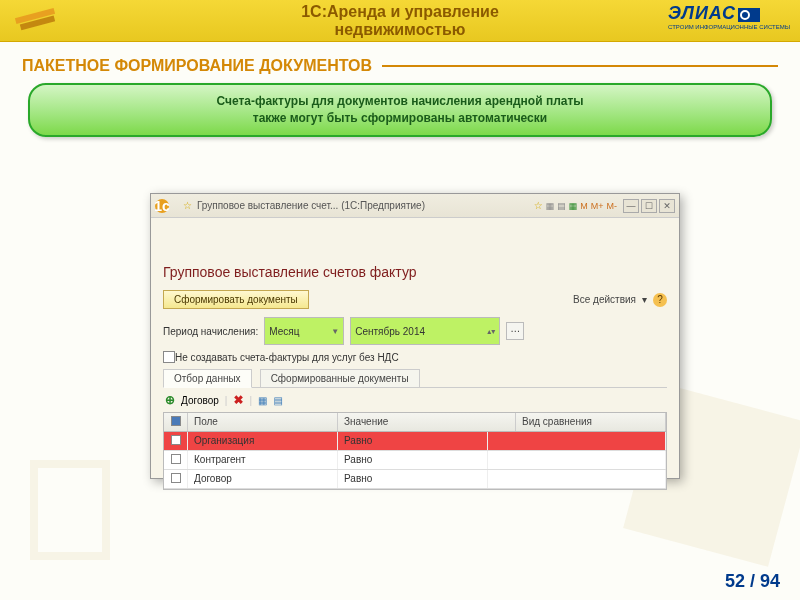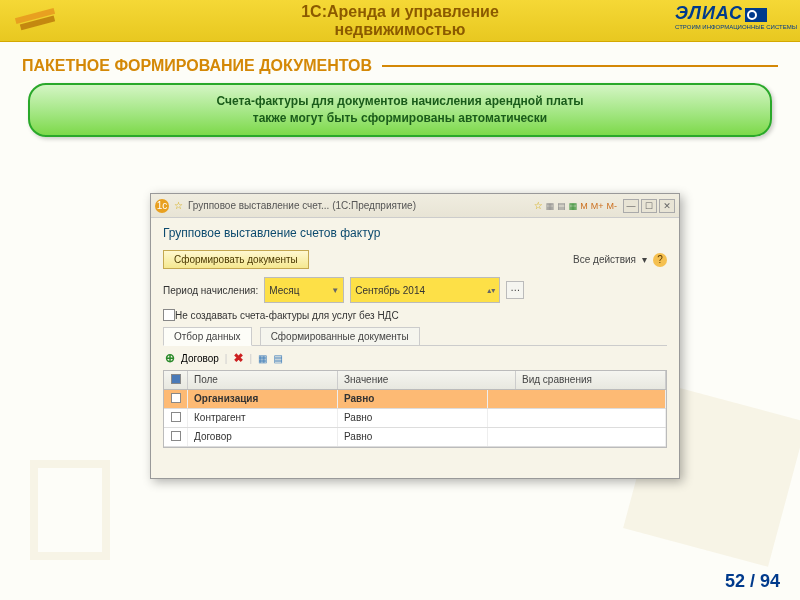--- a/index.html
+++ b/index.html
@@ -1,71 +1,71 @@
 <!DOCTYPE html>
 <html><head>
   <meta charset="utf-8">
   <style>
     * { margin: 0; padding: 0; box-sizing: border-box; }
     body { font-family: Arial, sans-serif; width: 800px; height: 600px; background: #fdfdf8; overflow: hidden; position: relative; }
     
     .top-banner { background: linear-gradient(#f5d836, #e8c820); height: 42px; display: flex; align-items: center; justify-content: center; position: relative; border-bottom: 1px solid #d4a800; }
     .banner-logo-left { position: absolute; left: 10px; top: 5px; width: 60px; height: 30px; }
     .banner-title { color: #8b5a00; font-size: 16px; font-weight: bold; text-align: center; line-height: 1.1; }
-    .banner-logo-right { position: absolute; right: 3px; top: 3px; text-align: left; }
+    .banner-logo-right { position: absolute; right: 10px; top: 3px; text-align: left; }
     .logo-text { color: #003a8c; font-weight: bold; font-size: 18px; font-style: italic; letter-spacing: 1px; }
     .logo-sub { color: #003a8c; font-size: 6px; }
     
     .section-title-wrap { margin: 15px 22px 8px; display: flex; align-items: center; }
     .section-title { color: #d48806; font-weight: bold; font-size: 16px; white-space: nowrap; }
     .section-line { flex: 1; height: 2px; background: #d48806; margin-left: 10px; }
     
     .callout { margin: 8px 28px; border: 2px solid #2aa82a; border-radius: 18px; background: linear-gradient(#d4f5c4, #a8e88a, #7dd94a); box-shadow: 2px 2px 4px rgba(0,0,0,0.2); padding: 8px 30px; text-align: center; }
     .callout-text { color: #1a5c1a; font-weight: bold; font-size: 12px; line-height: 1.4; }
     
     .window { position: absolute; left: 150px; top: 193px; width: 530px; height: 286px; background: #f7f4e8; border: 1px solid #999; box-shadow: 3px 3px 10px rgba(0,0,0,0.3); }
     .titlebar { height: 24px; background: linear-gradient(#f0ede0, #e8e4d5); display: flex; align-items: center; padding: 0 4px; border-bottom: 1px solid #ccc; font-size: 10px; color: #555; }
-    .tb-icon { width: 14px; height: 14px; background: #e8a020; border-radius: 50%; margin-right: 2px; display: flex; align-items: center; justify-content: center; color: #fff; font-size: 10px; font-weight: normal; }
+    .tb-icon { width: 14px; height: 14px; background: #e8a020; border-radius: 50%; margin-right: 11px; display: flex; align-items: center; justify-content: center; color: #fff; font-size: 14px; font-weight: bold; }
     .tb-star { color: #d4a800; margin: 0 3px; }
     .tb-title { flex: 1; margin-left: 2px; }
     .tb-icons { display: flex; gap: 3px; align-items: center; }
     .tb-icons span { font-size: 9px; color: #888; }
     .tb-controls { display: flex; gap: 2px; margin-left: 6px; }
     .tb-btn { width: 16px; height: 14px; background: #e8e4d5; border: 1px solid #aaa; font-size: 9px; text-align: center; line-height: 12px; color: #666; }
     
     .window-body { padding: 8px 12px; }
-    .form-title { color: #0c4a6e; font-size: 12px; margin-bottom: 10px; }
+    .form-title { color: #7f1d1d; font-size: 14px; margin-bottom: 10px; margin-top: 38px; }
     
     .toolbar-row { display: flex; justify-content: space-between; align-items: center; margin-bottom: 8px; }
     .btn-primary { background: linear-gradient(#fff8d0, #f5e890); border: 1px solid #c4a850; border-radius: 0; padding: 3px 10px; font-size: 10px; color: #4a3800; cursor: pointer; }
     .actions-link { font-size: 10px; color: #444; display: flex; align-items: center; gap: 6px; }
     .help-icon { width: 14px; height: 14px; background: #f5c050; border-radius: 50%; text-align: center; line-height: 14px; font-size: 10px; color: #5a3800; }
     
     .form-row { display: flex; align-items: center; gap: 6px; margin-bottom: 6px; font-size: 10px; color: #333; }
     .form-row label { font-size: 10px; }
-    .combo { border: 1px solid #bbb; background: #fde047; height: 14px; padding: 12px 4px; font-size: 10px; display: flex; align-items: center; justify-content: space-between; }
+    .combo { border: 1px solid #bbb; background: #bef264; height: 28px; padding: 0 4px; font-size: 10px; display: flex; align-items: center; justify-content: space-between; }
     .combo-arrow { color: #666; font-size: 8px; }
     .date-dots { width: 18px; height: 18px; border: 1px solid #bbb; background: #f5f5f0; font-size: 10px; text-align: center; }
     
     .checkbox-row { display: flex; align-items: center; gap: 0; font-size: 10px; color: #333; margin-bottom: 6px; }
     .chk { width: 12px; height: 12px; border: 1px solid #888; background: #fff; }
     
     .tabs { display: flex; border-bottom: 1px solid #ccc; font-size: 10px; }
     .tab { padding: 3px 10px; border: 1px solid #ccc; background: #f5f5ee; margin-right: 8px; margin-bottom: -1px; color: #444; }
     .tab.active { background: #fdfdf8; border-bottom: 1px solid #fdfdf8; }
     
     .grid-toolbar { display: flex; align-items: center; gap: 6px; padding: 5px 2px; font-size: 10px; }
     .add-icon { color: #2a8a2a; font-weight: bold; font-size: 12px; }
     .del-icon { color: #cc2020; font-weight: bold; font-size: 12px; }
     
     .grid { border: 1px solid #bbb; font-size: 10px; }
     .grid-header { display: flex; background: linear-gradient(#f5f5f0, #e8e8e0); border-bottom: 1px solid #bbb; }
     .grid-header .gh { padding: 3px 6px; border-right: 1px solid #ccc; color: #444; }
     .grid-row { display: flex; border-bottom: 1px solid #ddd; background: #fff; }
-    .grid-row.selected { background: #fdba74; font-weight: bold; }
+    .grid-row.selected { background: #ef4444; }
     .grid-row .gc { padding: 3px 6px; border-right: 1px solid #eee; color: #333; }
     .col-chk { width: 24px; text-align: center; }
     .col-field { width: 150px; }
     .col-cmp { width: 150px; }
     .col-val { flex: 1; }
     .row-chk { width: 10px; height: 10px; border: 1px solid #888; background: #fff; display: inline-block; }
     
     .page-num { position: absolute; right: 20px; bottom: 8px; color: #003a8c; font-weight: bold; font-size: 18px; }
     
     .deco { position: absolute; opacity: 0.1; pointer-events: none; }

